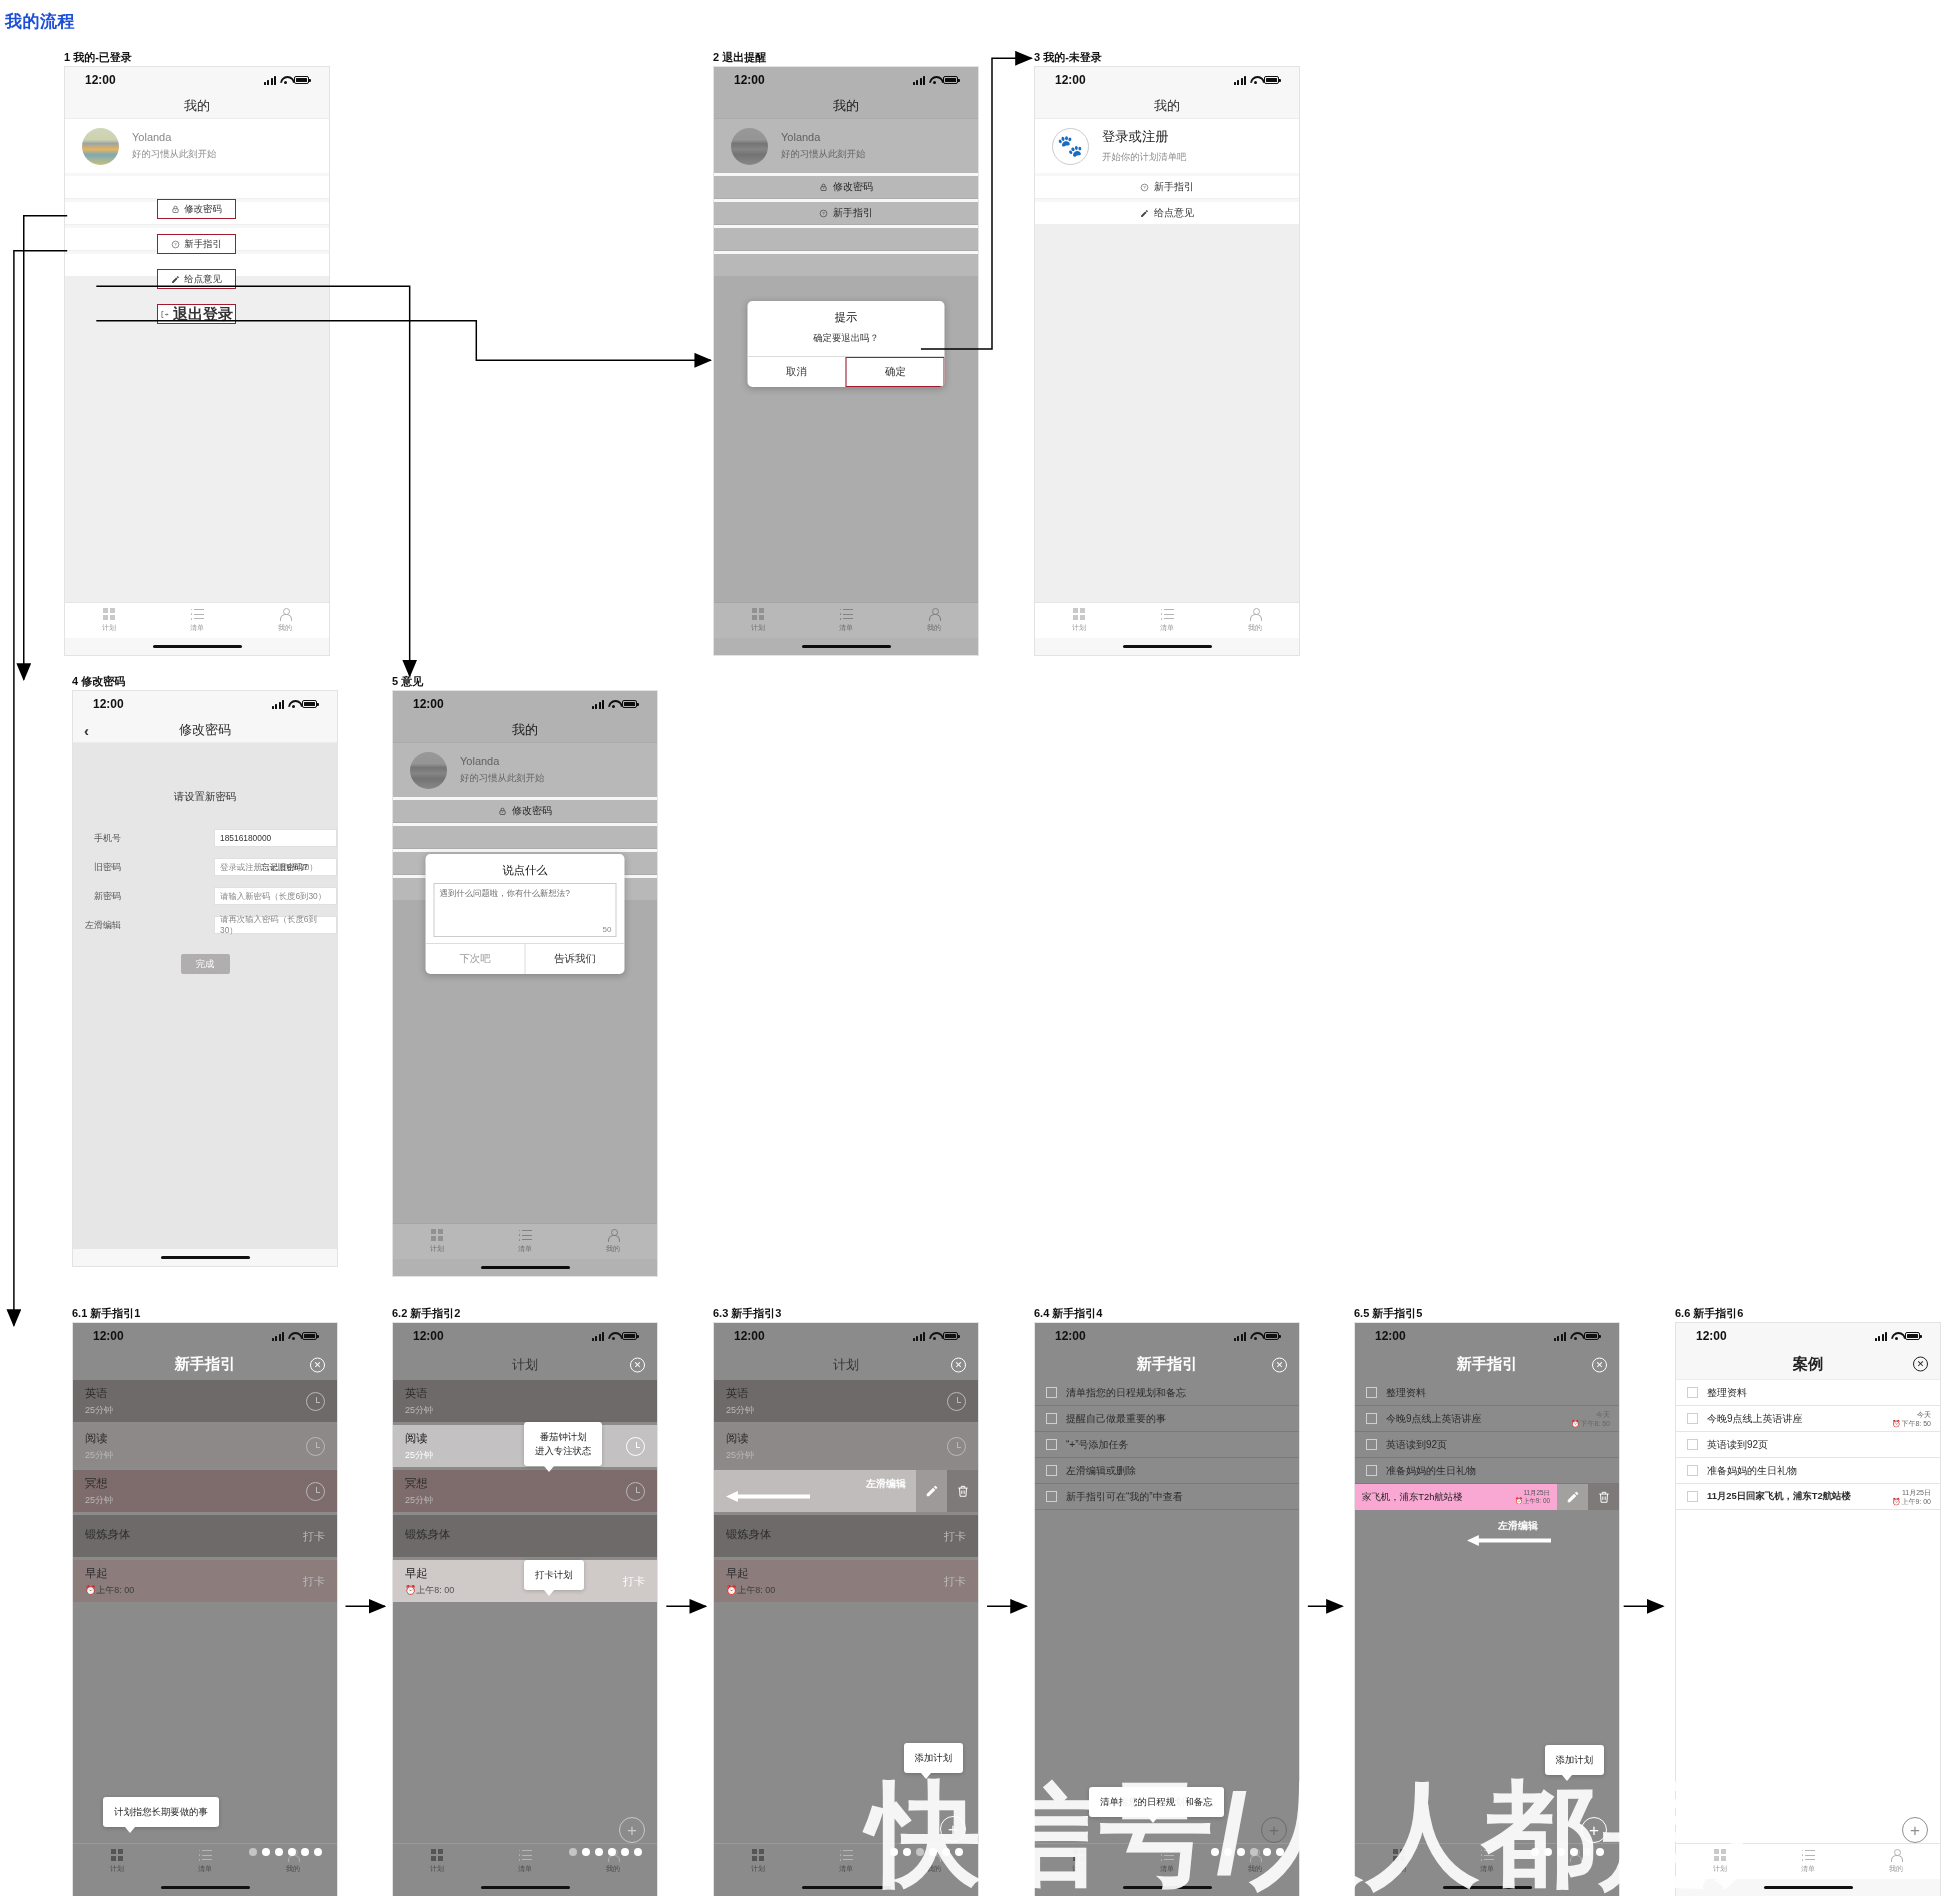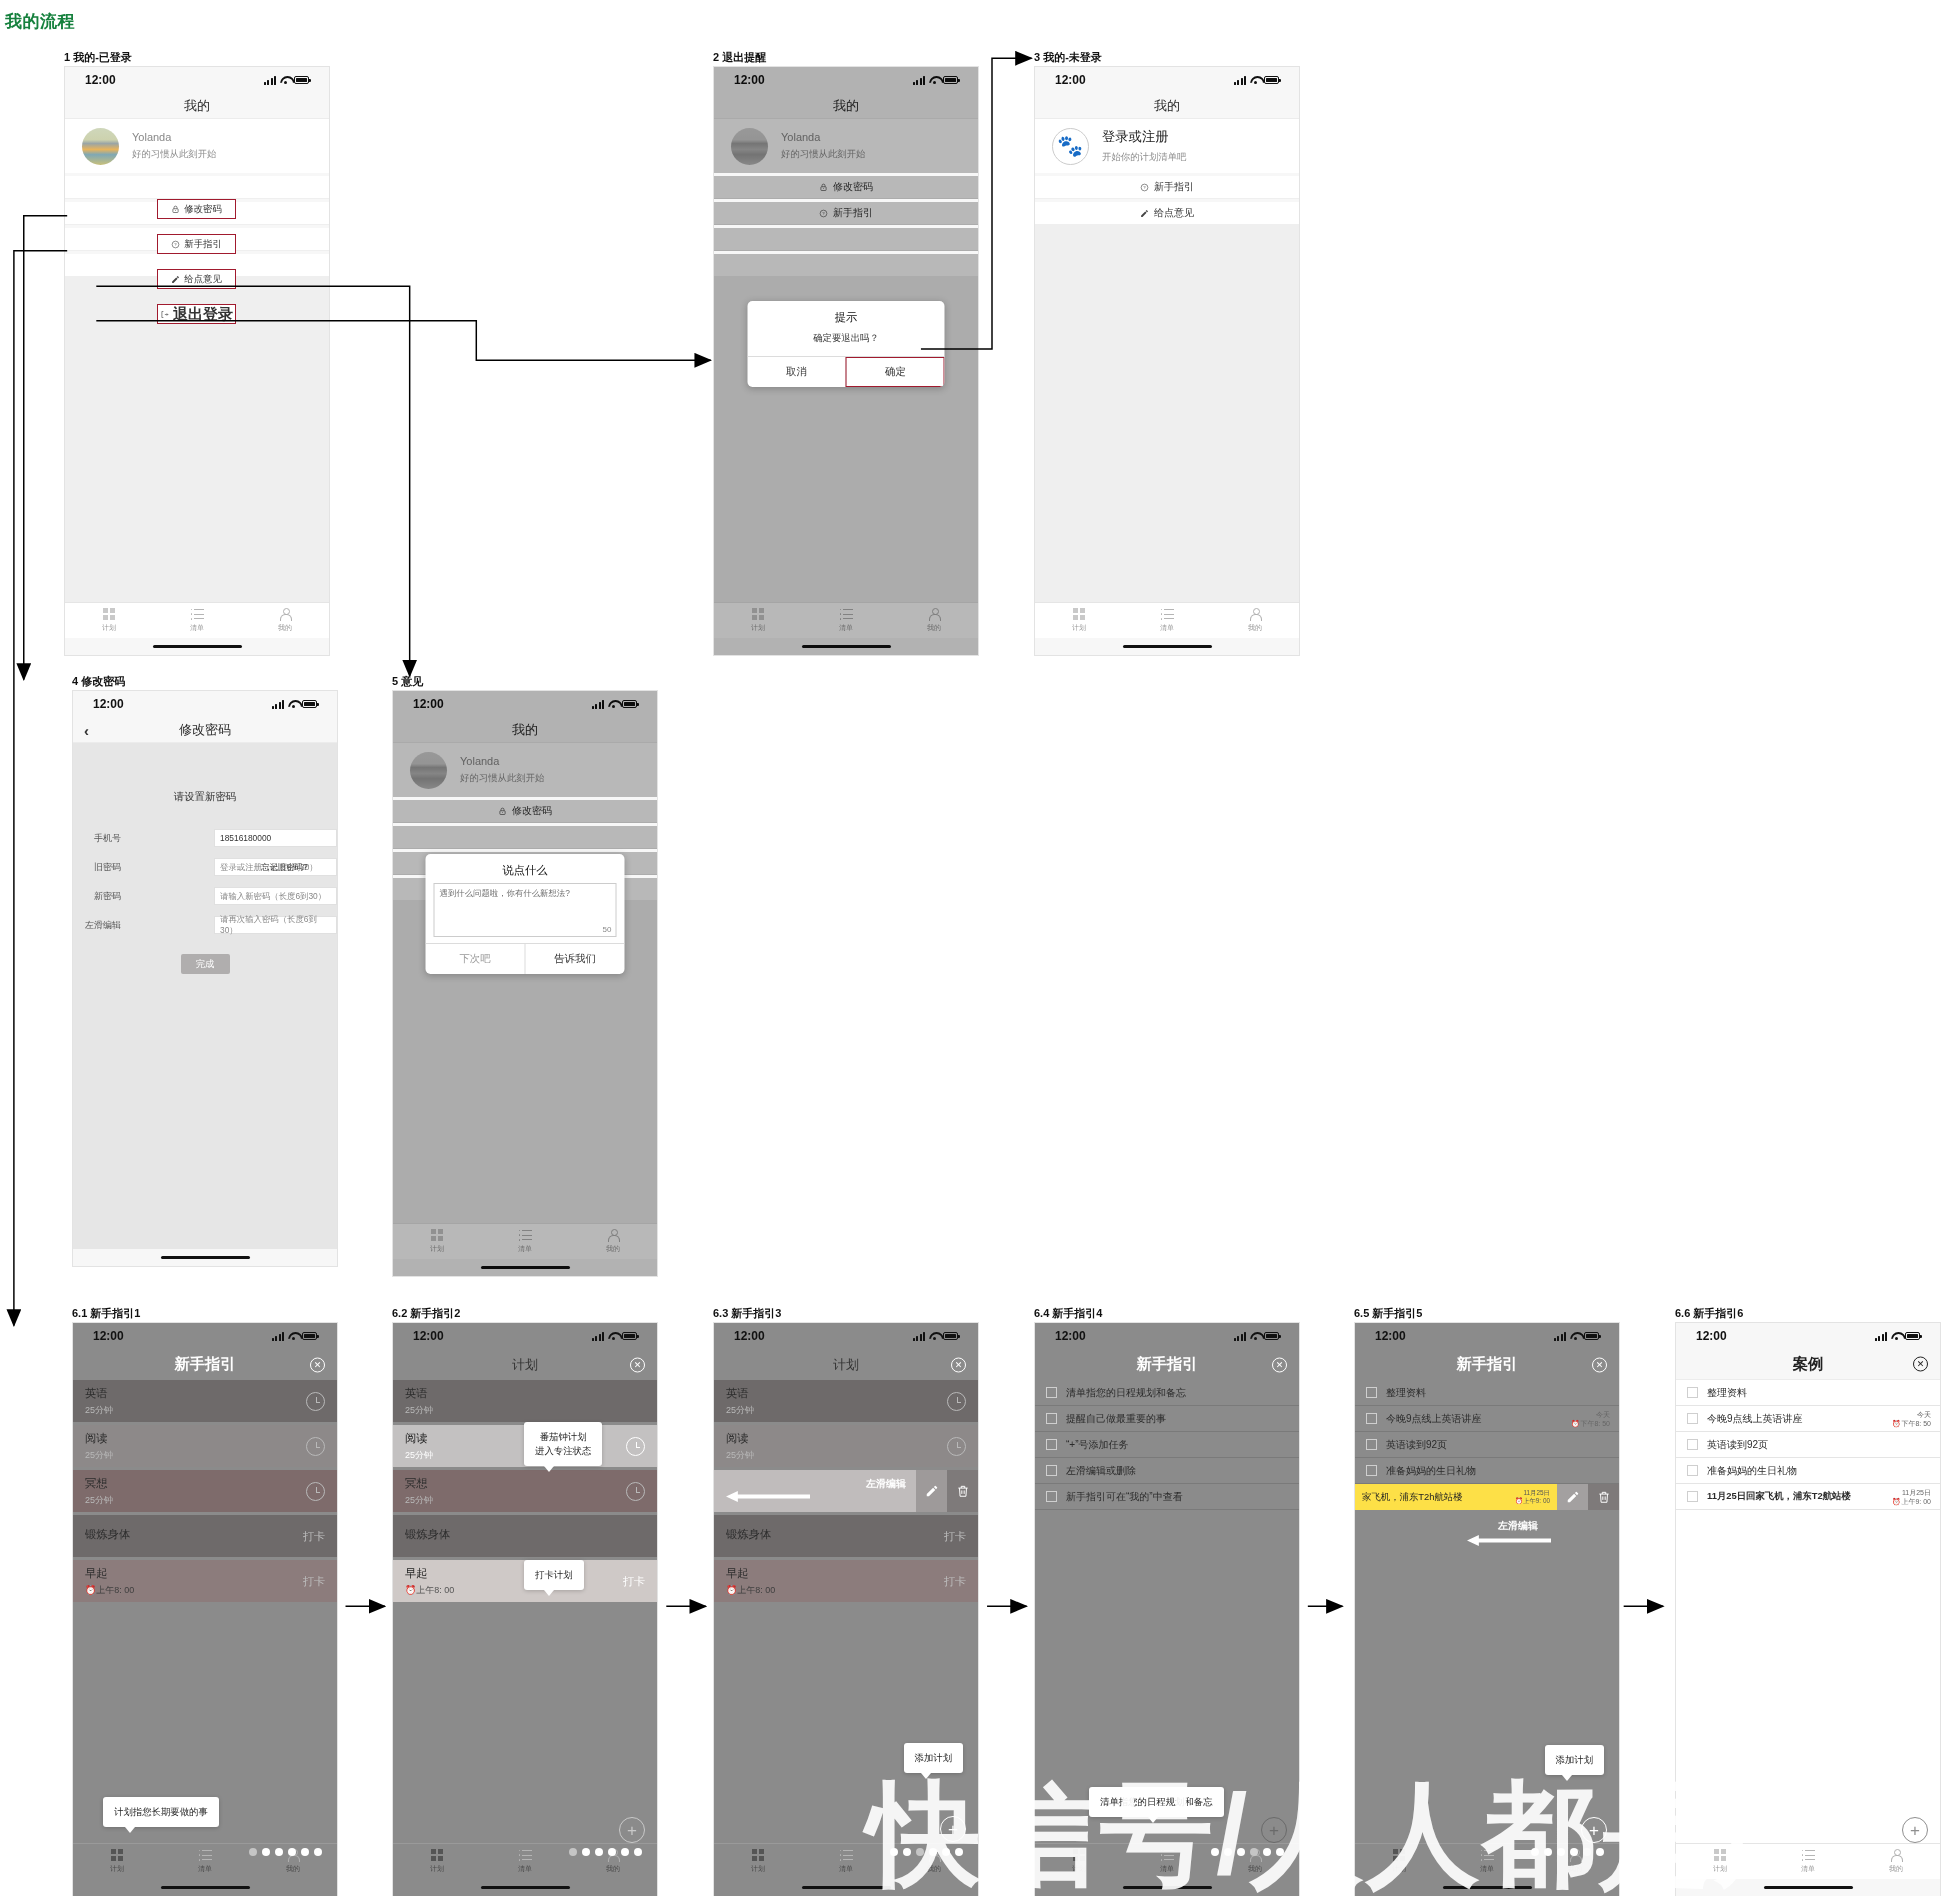--- a/index.html
+++ b/index.html
@@ -5,21 +5,21 @@
   * { box-sizing: border-box; margin:0; padding:0; }
   html,body { background:#fff; }
   body {
     width:1946px; height:1897px;
     font-family:"Liberation Sans","DejaVu Sans",sans-serif;
     position:relative; overflow:hidden;
     color:#222;
   }
   .page-title{
     position:absolute; left:5px; top:10px;
-    font-size:17px; font-weight:bold; color:#15803d; letter-spacing:0.5px;
+    font-size:17px; font-weight:bold; color:#1d4ed8; letter-spacing:0.5px;
   }
 
   
   .frame{ position:absolute; }
   .frame-label{
     font-size:11px; font-weight:bold; color:#111;
     margin-bottom:3px; white-space:nowrap; line-height:1;
   }
   .phone{
     width:266px; background:#f7f7f7; position:relative; overflow:hidden;
@@ -1053,21 +1053,21 @@
     <div class="chk-row">
       <span class="chk"></span>
       <span class="chk-label">英语读到92页</span>
     </div>
     <div class="chk-row">
       <span class="chk"></span>
       <span class="chk-label">准备妈妈的生日礼物</span>
     </div>
 
     <div class="swipe-row" style="height:26px;margin-bottom:0;">
-      <div class="swipe-main" style="background:#fde047;justify-content:space-between;padding:0 7px;">
+      <div class="swipe-main" style="background:#f9a8d4;justify-content:space-between;padding:0 7px;">
         <span style="font-size:9.4px;color:#222;">家飞机，浦东T2h航站楼</span>
         <span style="text-align:right;font-size:6.4px;color:#555;line-height:1.3;">
           <span>11月25日</span><br>
           ⏰<span>上午9: 00</span>
         </span>
       </div>
       <div class="swipe-btn edit" style="background:#a3a0a0;">
         <svg viewBox="0 0 24 24" fill="#fff">
             <path d="M3 17.3V21h3.7L17.6 10.1l-3.7-3.7L3 17.3zM20.7 7a1 1 0 0 0 0-1.4l-2.3-2.3a1 1 0 0 0-1.4 0l-1.8 1.8 3.7 3.7L20.7 7z"></path>
           </svg>

